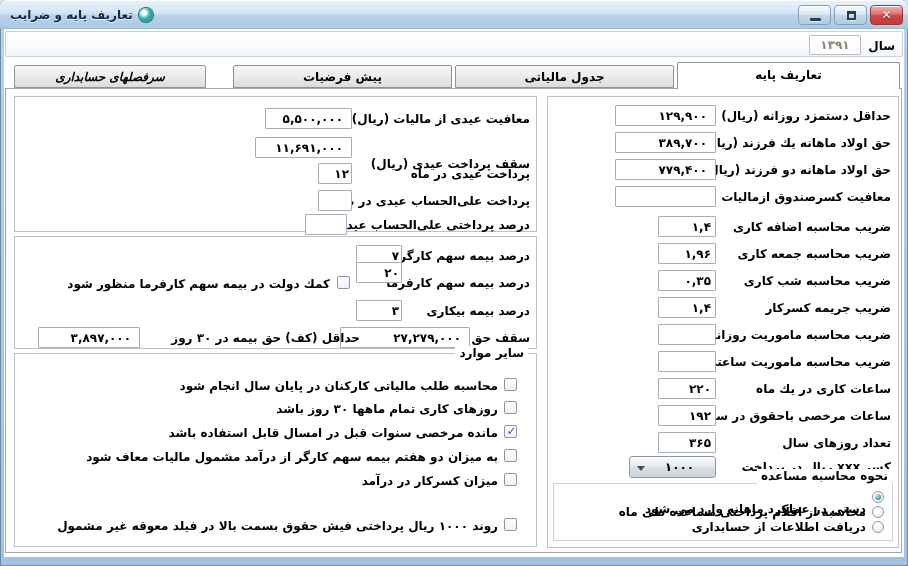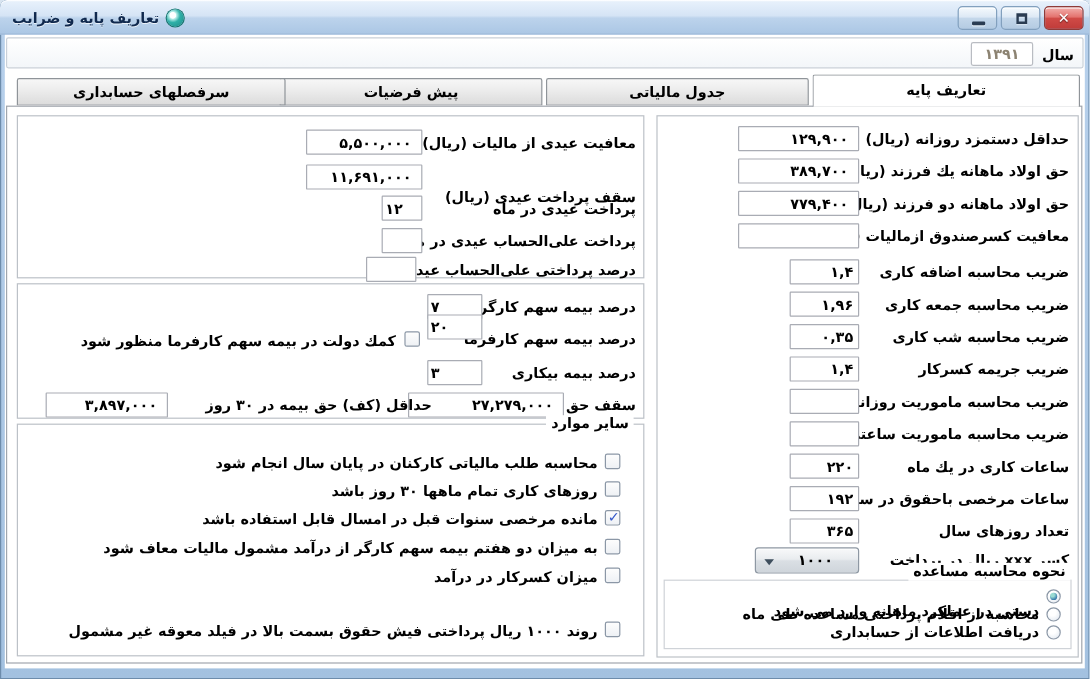--- a/index.html
+++ b/index.html
@@ -43,21 +43,21 @@
   .tab.active{top:33px;height:27px;line-height:25px;background:#fff;border-bottom:none;z-index:3;}
   
   .tabpage{position:absolute;left:1px;right:2px;top:59px;bottom:4px;border:1px solid #a0a6ad;background:#fff;}
   .panelbox{position:absolute;border:1px solid #bcc1c7;background:#fff;}
   .grp-caption{position:absolute;background:#fff;padding:0 4px;line-height:15px;white-space:nowrap;z-index:2;}
   
   .flbl{position:absolute;white-space:nowrap;line-height:14px;}
   .inp{position:absolute;height:21px;border:1px solid #a9acb4;border-radius:1px;background:#fff;
     font:inherit;font-size:12px;direction:ltr;text-align:right;padding:0 8px 0 2px;color:#000;}
   .inp.sm{padding:0 4px 0 2px;}
-  .inp.ctr{text-align:left;padding:0 2px;}
+  .inp.ctr{text-align:right;padding:0 2px;}
   
   .combo{position:absolute;height:22px;border:1px solid #8e98a3;border-radius:3px;cursor:default;
     background:linear-gradient(#f8f9fa,#e9ecef 45%,#dadfe4 52%,#cfd5db);box-shadow:inset 0 1px 0 #fff;}
   .combo .val{position:absolute;left:18px;right:4px;top:3px;text-align:center;direction:ltr;line-height:15px;}
   .combo .arrow{position:absolute;left:7px;top:9px;width:0;height:0;
     border-left:4px solid transparent;border-right:4px solid transparent;border-top:5px solid #3e4e5d;}
   
   .cb{position:absolute;width:13px;height:13px;border:1px solid #8b97a6;border-radius:2px;cursor:default;
     background:linear-gradient(#fdfdfd,#eef1f5);}
   .cb.checked::after{content:"✓";position:absolute;left:0;top:-2px;width:13px;text-align:center;
@@ -93,21 +93,21 @@
   <div class="client">
 
     <div class="yearbar">
       <span class="year-label">سال</span>
       <input class="year-input" value="۱۳۹۱" style="">
     </div>
 
     <div class="tab active" style="left:673px;width:223px;">تعاریف پایه</div>
     <div class="tab" style="left:451px;width:219px;">جدول مالیاتی</div>
     <div class="tab" style="left:229px;width:219px;">پیش فرضیات</div>
-    <div class="tab" style="left:10px;width:224px;">سرفصلهای حسابداری</div>
+    <div class="tab" style="left:10px;width:192px;font-style:italic;">سرفصلهای حسابداری</div>
 
     <div class="tabpage">
 
       <div class="panelbox" style="left:541px;top:7px;width:352px;height:452px;">
 
         <label class="flbl" style="right:7px;top:12px;">حداقل دستمزد روزانه (ریال)</label>
         <input class="inp" style="right: 182px; top: 8px; width: 101px;" value="۱۲۹,۹۰۰">
 
         <label class="flbl" style="right:7px;top:39px;">حق اولاد ماهانه یك فرزند (ریال)</label>
         <input class="inp" style="right: 182px; top: 35px; width: 101px;" value="۳۸۹,۷۰۰">
@@ -157,21 +157,21 @@
           <label class="flbl" style="right:26px;top:18px;">دستی در عملكرد ماهانه وارد می شود</label>
           <span class="radio" style="right:8px;top:22px;"></span>
           <label class="flbl" style="right:26px;top:21px;">محاسبه از اقلام پرداختی مساعده طی ماه</label>
           <span class="radio" style="right:8px;top:37px;"></span>
           <label class="flbl" style="right:26px;top:36px;">دریافت اطلاعات از حسابداری</label>
         </div>
       </div>
 
       <div class="panelbox" style="left:8px;top:7px;width:523px;height:136px;">
         <label class="flbl" style="right:6px;top:15px;">معافیت عیدی از مالیات (ریال)</label>
-        <input class="inp" style="right: 184px; top: 11px; width: 97px;" value="۵,۵۰۰,۰۰۰">
+        <input class="inp" style="right: 184px; top: 11px; width: 87px;" value="۵,۵۰۰,۰۰۰">
 
         <label class="flbl" style="right:6px;top:44px;margin-top:16px;">سقف پرداخت عیدی (ریال)</label>
         <input class="inp" style="right: 184px; top: 40px; width: 97px;" value="۱۱,۶۹۱,۰۰۰">
 
         <label class="flbl" style="right:6px;top:70px;">پرداخت عیدی در ماه</label>
         <input class="inp ctr" style="right: 184px; top: 66px; width: 34px;" value="۱۲">
 
         <label class="flbl" style="right:6px;top:97px;">پرداخت علی‌الحساب عیدی در ماه</label>
         <input class="inp ctr" style="right: 184px; top: 93px; width: 34px;" value="">
 

